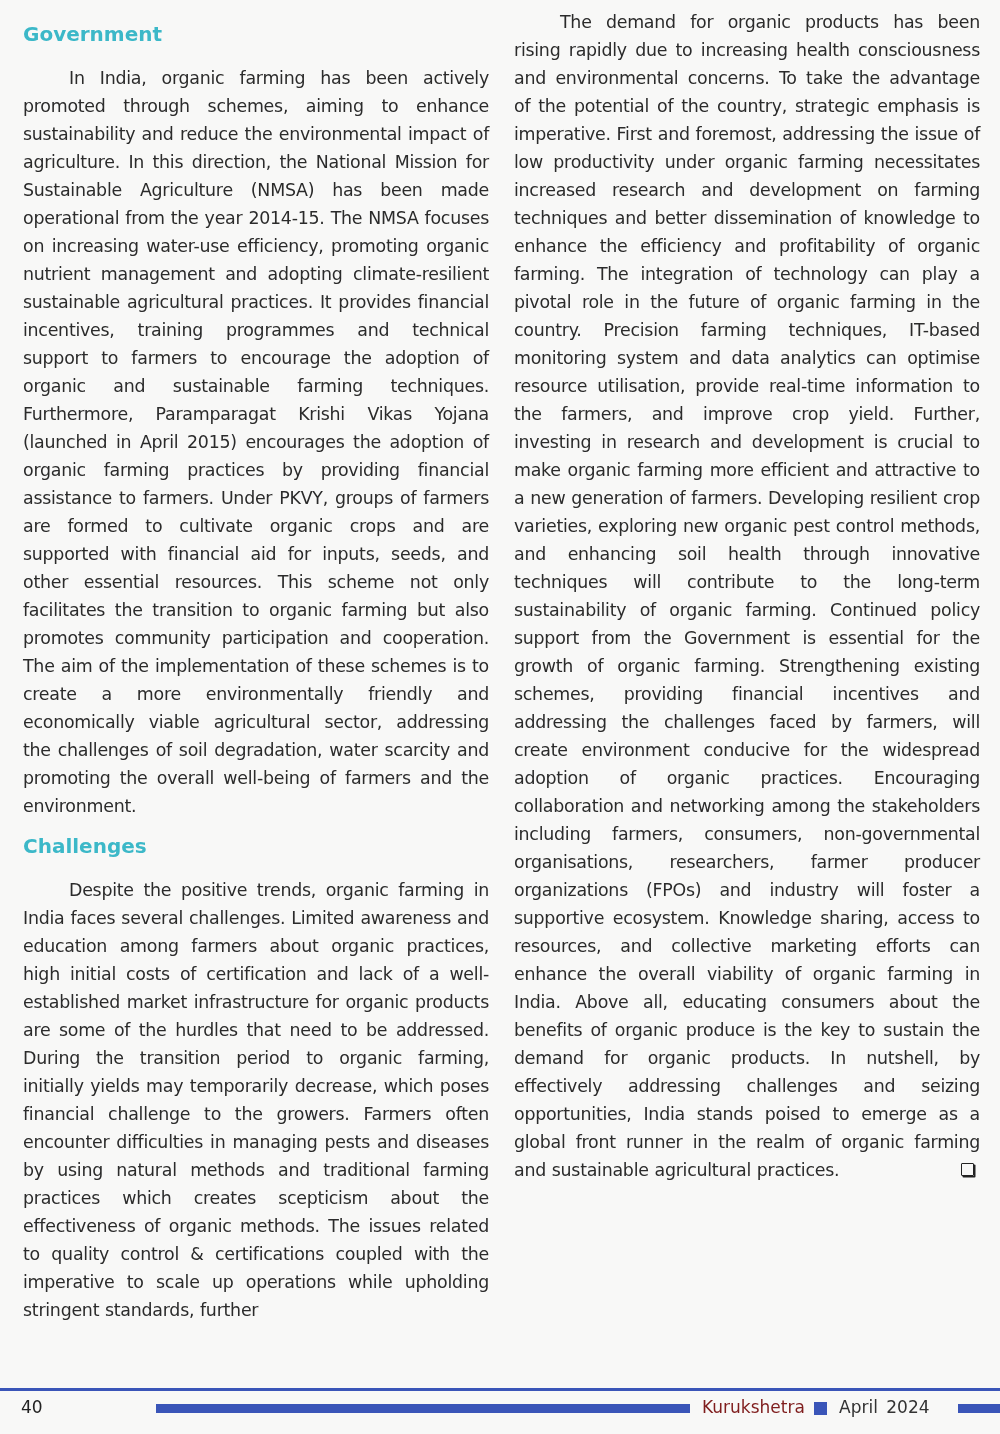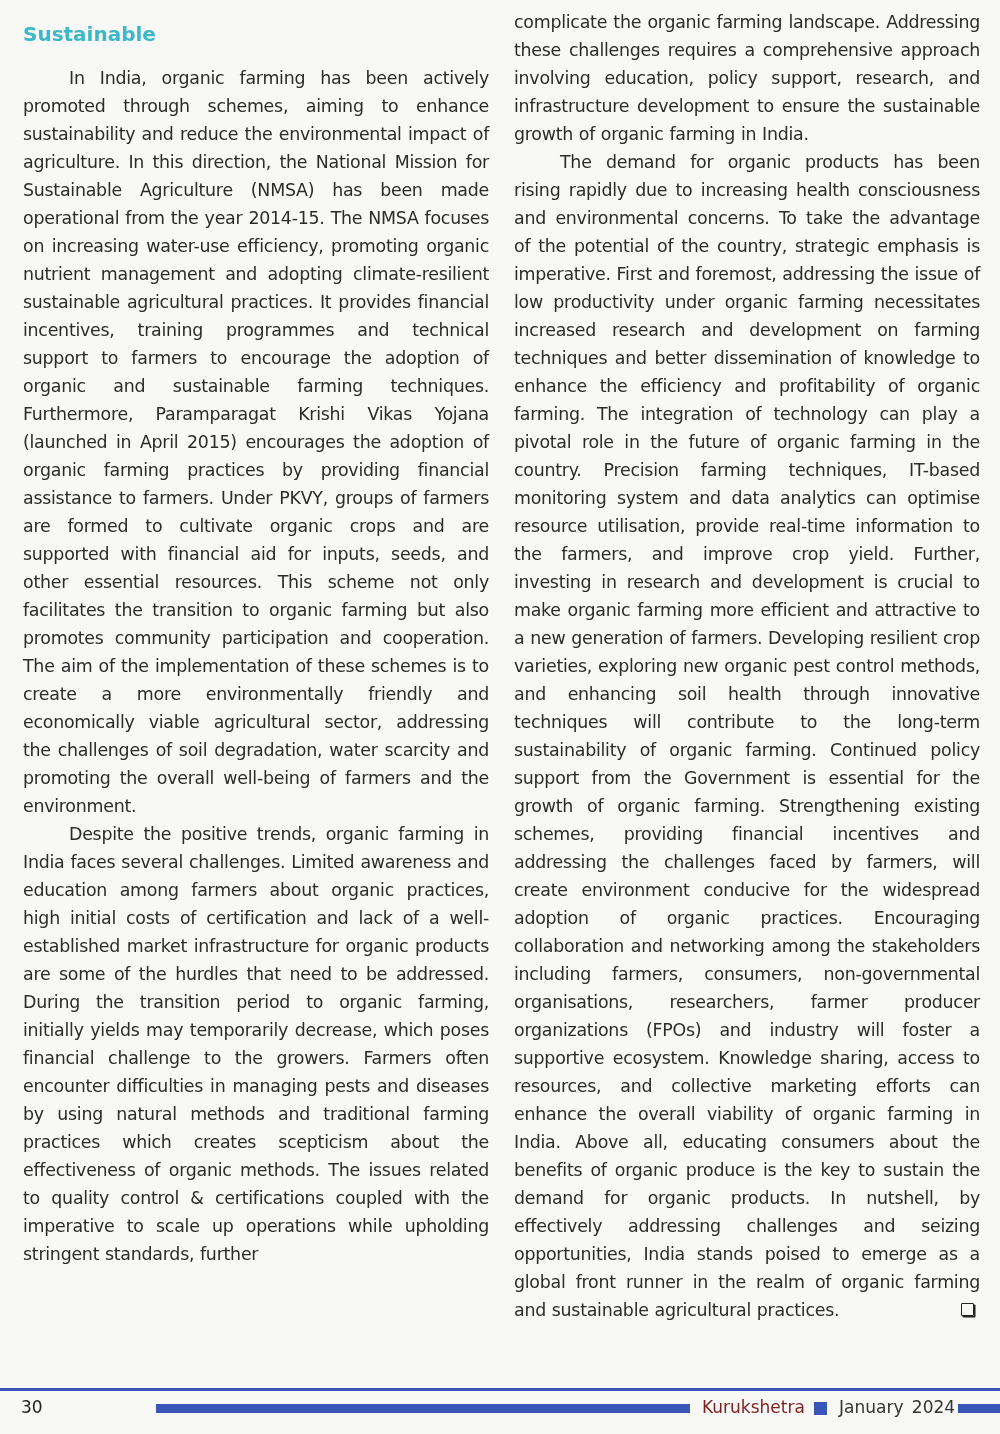--- a/index.html
+++ b/index.html
@@ -61,29 +61,29 @@
   }
   .footer-date {
     position: absolute; left: 839px; top: 1397px;
     font-size: 17px; color: #333; word-spacing: 3px;
   }
 </style>
 </head>
 <body>
 
 <div class="col left">
-  <h2 class="h-init">Sustainable</h2>
+  <h2 class="h-init">Government</h2>
   <p class="indent">In India, organic farming has been actively promoted through schemes, aiming to enhance sustainability and reduce the environmental impact of agriculture. In this direction, the National Mission for Sustainable Agriculture (NMSA) has been made operational from the year 2014-15. The NMSA focuses on increasing water-use efficiency, promoting organic nutrient management and adopting climate-resilient sustainable agricultural practices. It provides financial incentives, training programmes and technical support to farmers to encourage the adoption of organic and sustainable farming techniques. Furthermore, Paramparagat Krishi Vikas Yojana (launched in April 2015) encourages the adoption of organic farming practices by providing financial assistance to farmers. Under PKVY, groups of farmers are formed to cultivate organic crops and are supported with financial aid for inputs, seeds, and other essential resources. This scheme not only facilitates the transition to organic farming but also promotes community participation and cooperation. The aim of the implementation of these schemes is to create a more environmentally friendly and economically viable agricultural sector, addressing the challenges of soil degradation, water scarcity and promoting the overall well-being of farmers and the environment.</p>
+  <h2 class="h-chal">Challenges</h2>
   <p class="indent">Despite the positive trends, organic farming in India faces several challenges. Limited awareness and education among farmers about organic practices, high initial costs of certification and lack of a well-established market infrastructure for organic products are some of the hurdles that need to be addressed. During the transition period to organic farming, initially yields may temporarily decrease, which poses financial challenge to the growers. Farmers often encounter difficulties in managing pests and diseases by using natural methods and traditional farming practices which creates scepticism about the effectiveness of organic methods. The issues related to quality control &amp; certifications coupled with the imperative to scale up operations while upholding stringent standards, further</p>
 </div>
 
 <div class="col right">
-  <p>complicate the organic farming landscape. Addressing these challenges requires a comprehensive approach involving education, policy support, research, and infrastructure development to ensure the sustainable growth of organic farming in India.</p>
   <p class="indent"><span>The demand for organic products has been rising rapidly due to increasing health consciousness and environmental concerns. To take the advantage of the potential of the country, strategic emphasis is imperative. First and foremost, addressing the issue of low productivity under organic farming necessitates increased research and development on farming techniques and better dissemination of knowledge to enhance the efficiency and profitability of organic farming. The integration of technology can play a pivotal role in the future of organic farming in the country. Precision farming techniques, IT-based monitoring system and data analytics can optimise resource utilisation, provide real-time information to the farmers, and improve crop yield. Further, investing in research and development is crucial to make organic farming more efficient and attractive to a new generation of farmers. Developing resilient crop varieties, exploring new organic pest control methods, and enhancing soil health through innovative techniques will contribute to the long-term sustainability of organic farming. Continued policy support from the Government is essential for the growth of organic farming. Strengthening existing schemes, providing financial incentives and addressing the challenges faced by farmers, will create environment conducive for the widespread adoption of organic practices. Encouraging collaboration and networking among the stakeholders including farmers, consumers, non-governmental organisations, researchers, farmer producer organizations (FPOs) and industry will foster a supportive ecosystem. Knowledge sharing, access to resources, and collective marketing efforts can enhance the overall viability of organic farming in India. Above all, educating consumers about the benefits of organic produce is the key to sustain the demand for organic products. In nutshell, by effectively addressing challenges and seizing opportunities, India stands poised to emerge as a global front runner in the realm of organic farming and sustainable agricultural practices.</span><span class="end-mark"></span></p>
 </div>
 
 <div class="footer-rule"></div>
-<div class="page-num">30</div>
+<div class="page-num">40</div>
 <div class="footer-bar a"></div>
 <div class="footer-mag">Kurukshetra</div>
 <div class="footer-sq"></div>
-<div class="footer-date">January 2024</div>
+<div class="footer-date">April 2024</div>
 <div class="footer-bar b"></div>
 
 </body></html>

